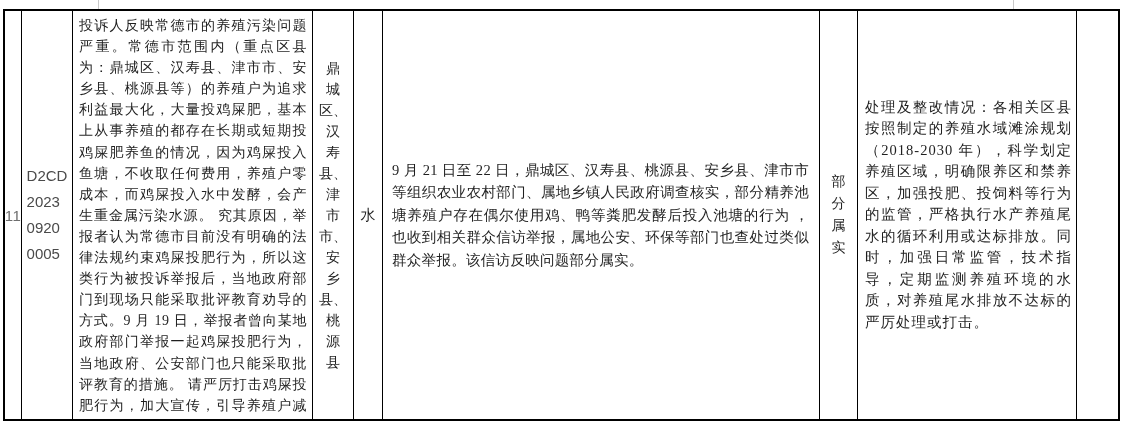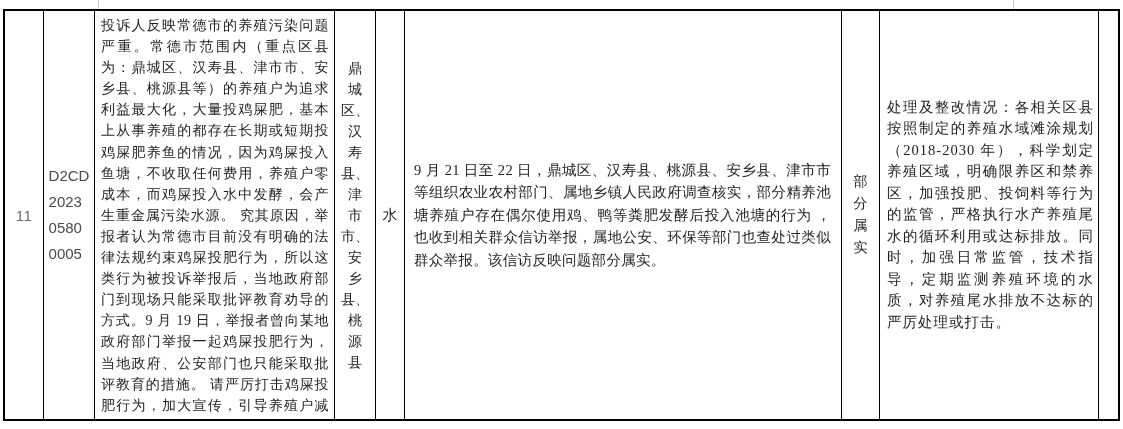--- a/index.html
+++ b/index.html
@@ -27,21 +27,21 @@
   .col{
     box-sizing:border-box;
     border-right:1px solid #000000;
     display:flex;
     flex-direction:column;
     justify-content:center;
     align-items:center;
     overflow:hidden;
   }
   .col:last-child{border-right:none;}
-  .w-serial{width:39px;}
+  .w-serial{width:17px;}
   .w-caseid{width:51px;}
   .w-complaint{width:240px;}
   .w-region{width:41px;}
   .w-category{width:29px;}
   .w-invest{width:437px;font-family:Liberation Serif, serif;}
   .w-verify{width:38px;}
   .w-handle{width:219px;}
   .w-empty{flex:1;}
   .serial-text{
     font-family:"Liberation Sans","DejaVu Sans",sans-serif;
@@ -95,21 +95,21 @@
 
   <div class="doc-table">
 
     <div class="col w-serial">
       <span class="serial-text">11</span>
     </div>
 
     <div class="col w-caseid">
       <span class="caseid-text">D2CD
 2023
-0580
+0920
 0005</span>
     </div>
 
     <div class="col w-complaint complaint-cell">
       <div class="complaint-text">投诉人反映常德市的养殖污染问题严重。常德市范围内（重点区县为：鼎城区、汉寿县、津市市、安乡县、桃源县等）的养殖户为追求利益最大化，大量投鸡屎肥，基本上从事养殖的都存在长期或短期投鸡屎肥养鱼的情况，因为鸡屎投入鱼塘，不收取任何费用，养殖户零成本，而鸡屎投入水中发酵，会产生重金属污染水源。 究其原因，举报者认为常德市目前没有明确的法律法规约束鸡屎投肥行为，所以这类行为被投诉举报后，当地政府部门到现场只能采取批评教育劝导的方式。9 月 19 日，举报者曾向某地政府部门举报一起鸡屎投肥行为，当地政府、公安部门也只能采取批评教育的措施。 请严厉打击鸡屎投肥行为，加大宣传，引导养殖户减少鸡屎投肥。</div>
     </div>
 
     <div class="col w-region">
       <span class="vertical-text">鼎
 城

